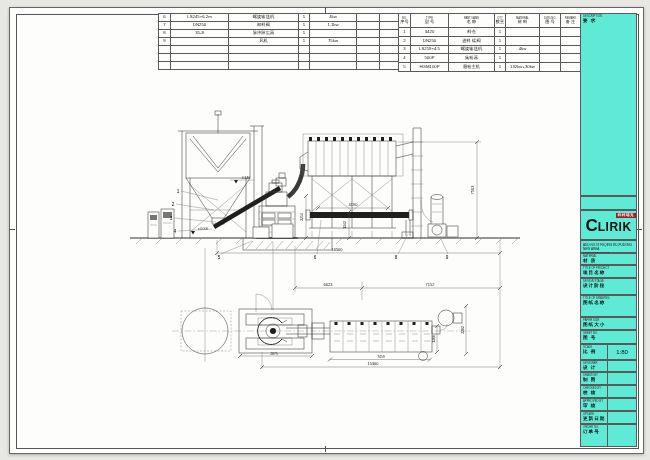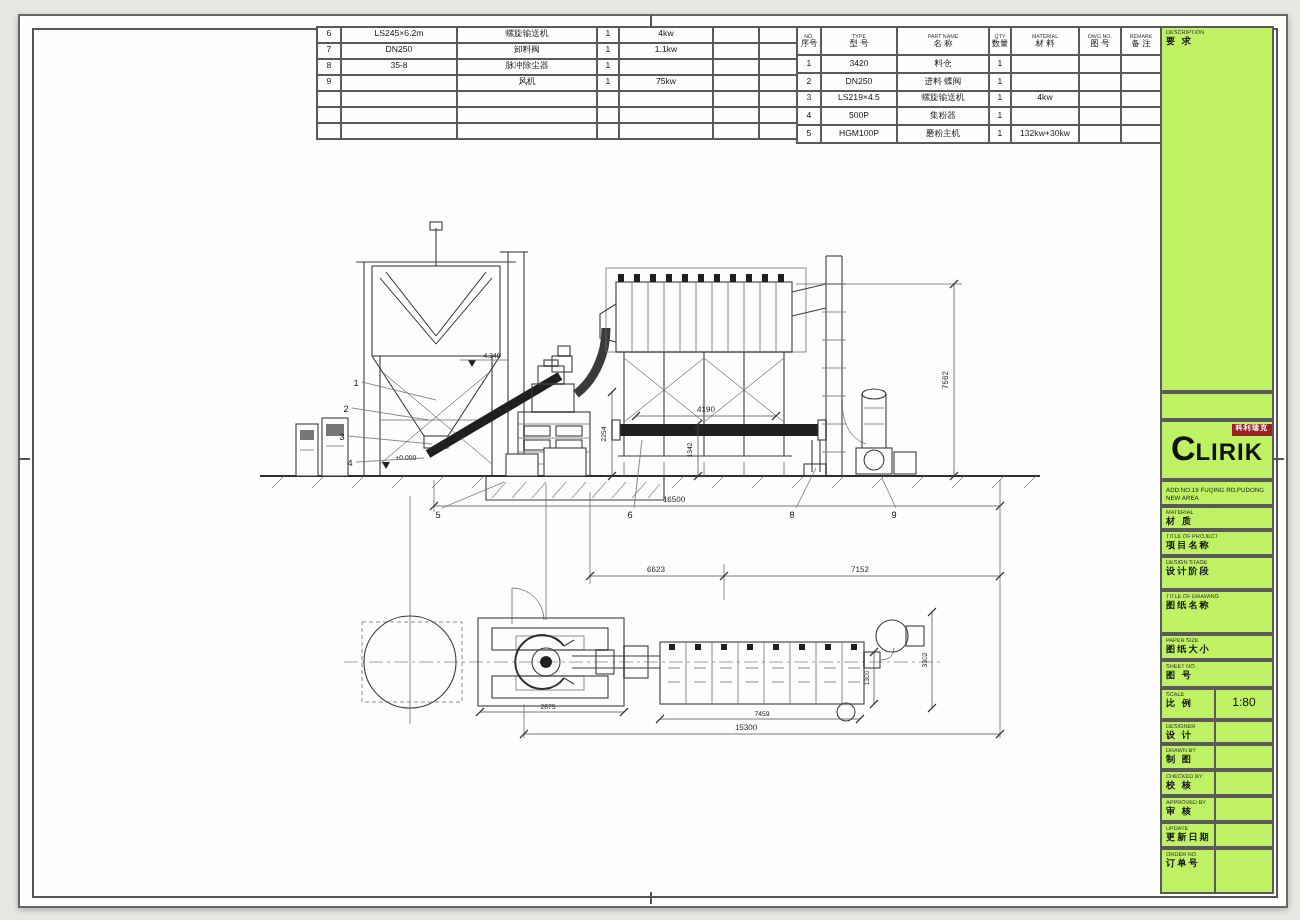--- a/index.html
+++ b/index.html
@@ -13,21 +13,21 @@
   table.bom td,table.bom th{border:0.5px solid #5a5a5a;padding:0;overflow:hidden;white-space:nowrap;
       font-size:4.3px;line-height:1;color:#222;text-align:center;font-weight:normal;vertical-align:middle;}
   #bom-left{left:158px;top:13px;width:240px;}
   #bom-left td{height:7px;}
   #bom-right{left:398px;top:13px;width:182px;}
   #bom-right th{height:13px;}
   #bom-right td{height:7.8px;}
   .hen{display:block;font-size:2.8px;color:#333;transform:scale(.95);}
   .hcn{display:block;font-size:4.2px;color:#111;}
   
-  .tsec{position:absolute;left:580px;width:57px;border:0.5px solid #5a5a5a;background:#bef264;box-sizing:border-box;}
+  .tsec{position:absolute;left:580px;width:57px;border:0.5px solid #5a5a5a;background:#5eead4;box-sizing:border-box;}
   .lab-en{display:block;font-size:2.8px;color:#333;padding:1px 0 0 2px;line-height:1;}
   .lab-cn{display:block;font-size:4.6px;color:#111;font-weight:bold;padding:0.5px 0 0 2px;line-height:1.1;letter-spacing:1px;}
   .tworow{display:flex;height:100%;}
   .tworow .lcell{width:26px;border-right:0.5px solid #5a5a5a;}
   .tworow .vcell{flex:1;font-size:6px;color:#111;display:flex;align-items:center;justify-content:center;}
   
   #logo-box{display:flex;align-items:center;justify-content:center;}
   .logo-wrap{position:relative;color:#111;font-weight:bold;line-height:1;}
   .logo-main{font-size:12px;letter-spacing:0.5px;}
   .logo-c{font-size:17px;}

